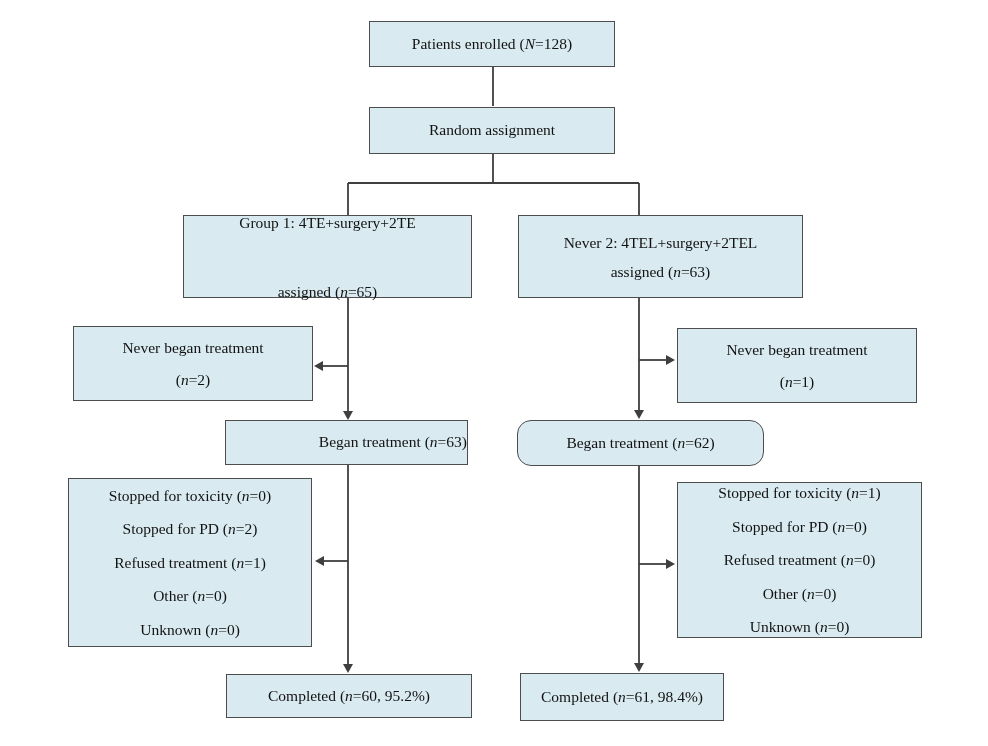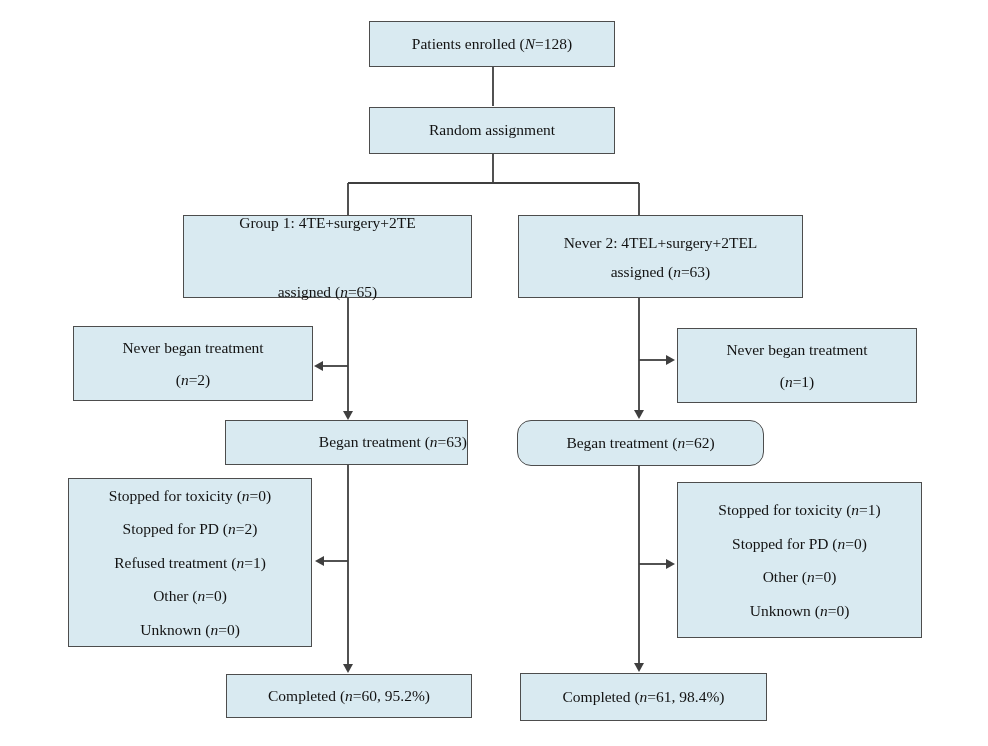--- a/index.html
+++ b/index.html
@@ -102,25 +102,26 @@
     <div class="bline"><span>Stopped for toxicity (</span><span style="font-style: italic;">n</span><span>=0)</span></div>
     <div class="bline"><span>Stopped for PD (</span><span style="font-style: italic;">n</span><span>=2)</span></div>
     <div class="bline"><span>Refused treatment (</span><span style="font-style: italic;">n</span><span>=1)</span></div>
     <div class="bline"><span>Other (</span><span style="font-style: italic;">n</span><span>=0)</span></div>
     <div class="bline"><span>Unknown (</span><span style="font-style: italic;">n</span><span>=0)</span></div>
   </div>
 
   <div class="box lh-list" style="left:677px;top:482px;width:245px;height:156px;">
     <div class="bline"><span>Stopped for toxicity (</span><span style="font-style: italic;">n</span><span>=1)</span></div>
     <div class="bline"><span>Stopped for PD (</span><span style="font-style: italic;">n</span><span>=0)</span></div>
+    <div class="bline"><span>Refused treatment (</span><span style="font-style: italic;">n</span><span>=0)</span></div>
     <div class="bline"><span>Other (</span><span style="font-style: italic;">n</span><span>=0)</span></div>
     <div class="bline"><span>Unknown (</span><span style="font-style: italic;">n</span><span>=0)</span></div>
   </div>
 
   <div class="box" style="left:226px;top:674px;width:246px;height:44px;">
     <div class="bline"><span>Completed (</span><span style="font-style: italic;">n</span><span>=60, 95.2%)</span></div>
   </div>
 
-  <div class="box" style="left:520px;top:673px;width:247px;height:48px;">
+  <div class="box" style="left:520px;top:673px;width:204px;height:48px;">
     <div class="bline"><span>Completed (</span><span style="font-style: italic;">n</span><span>=61, 98.4%)</span></div>
   </div>
 
 </div>
 
 </body></html>

